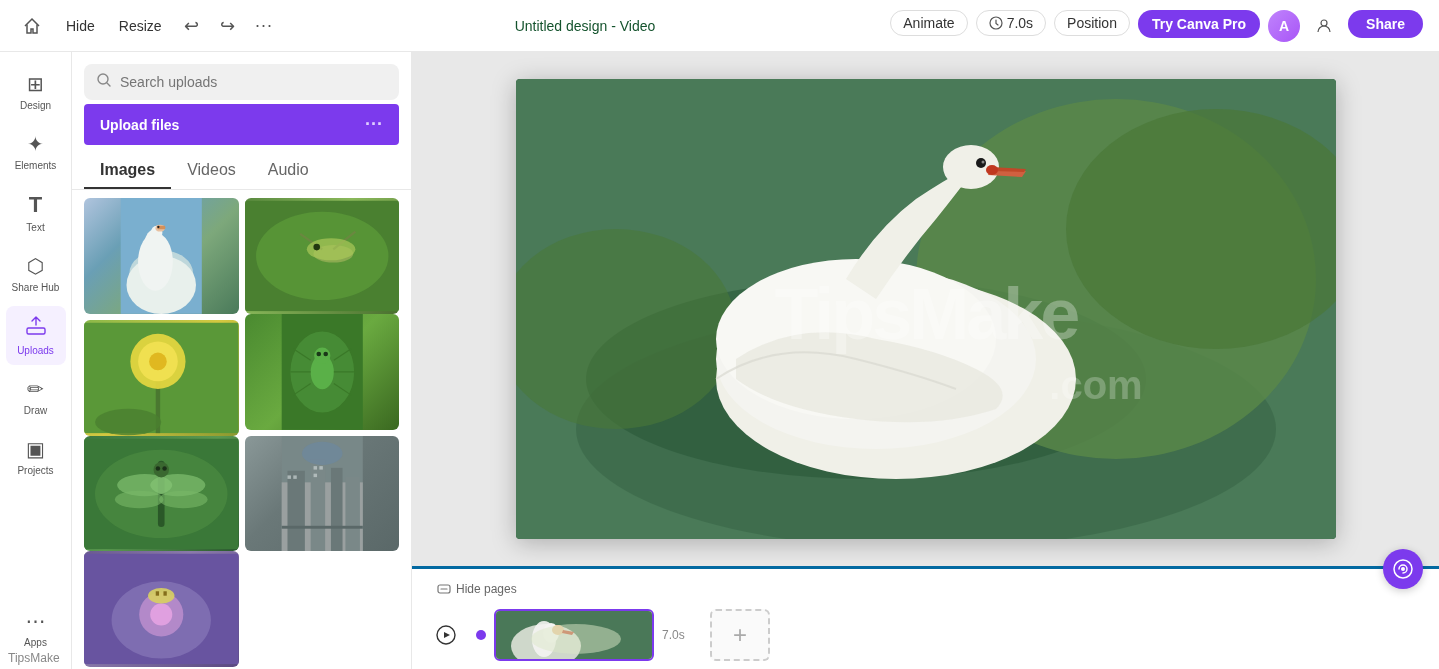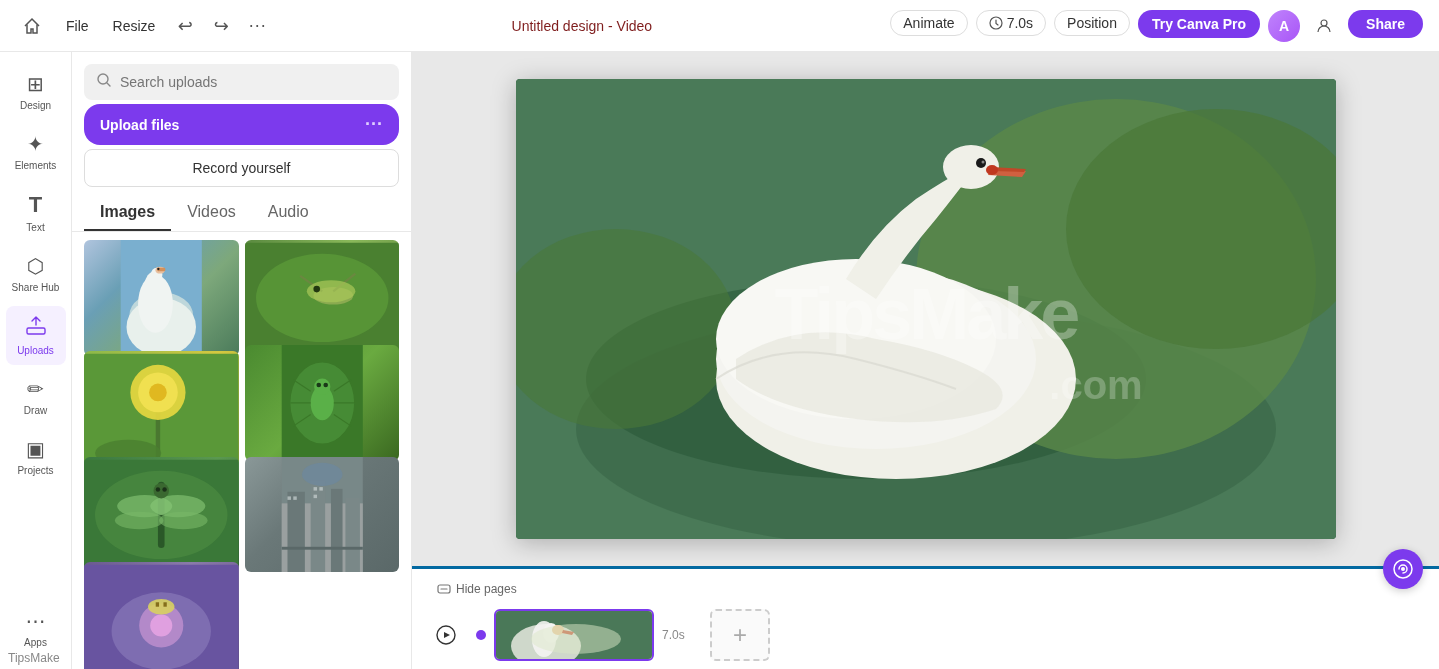--- a/index.html
+++ b/index.html
@@ -14,21 +14,21 @@
       padding: 0 16px;
       border-bottom: 1px solid #e8e8e8;
       gap: 12px;
       flex-shrink: 0;
     }
     .topbar-left { display: flex; align-items: center; gap: 8px; }
     .topbar-home { width: 32px; height: 32px; display: flex; align-items: center; justify-content: center; cursor: pointer; }
     .topbar-nav { display: flex; align-items: center; gap: 4px; }
     .topbar-nav-item { padding: 6px 10px; font-size: 14px; color: #333; cursor: pointer; border-radius: 6px; }
     .topbar-center { flex: 1; display: flex; align-items: center; justify-content: center; }
-    .topbar-title { font-size: 14px; color: #7f1d1d; font-weight: 500; }
+    .topbar-title { font-size: 14px; color: #14532d; font-weight: 500; }
     .topbar-right { display: flex; align-items: flex-start; gap: 8px; }
     .topbar-btn { padding: 6px 14px; border-radius: 20px; font-size: 14px; cursor: pointer; border: none; }
     .topbar-try { background: #7c3aed; color: #fff; font-weight: 600; }
     .topbar-avatar { width: 32px; height: 32px; border-radius: 50%; background: #c084fc; display: flex; align-items: center; justify-content: center; cursor: pointer; overflow: hidden; }
     .topbar-icon-btn { width: 32px; height: 32px; display: flex; align-items: center; justify-content: center; cursor: pointer; border-radius: 6px; color: #555; font-size: 18px; }
     .topbar-share { background: #7c3aed; color: #fff; padding: 6px 18px; border-radius: 20px; font-size: 14px; font-weight: 600; cursor: pointer; border: none; }
     .timer-badge { background: #fff; border: 1px solid #ddd; border-radius: 20px; padding: 4px 12px; font-size: 14px; color: #333; display: flex; align-items: center; gap: 4px; cursor: pointer; }
     .animate-btn { background: #fff; border: 1px solid #ddd; border-radius: 20px; padding: 4px 12px; font-size: 14px; color: #333; cursor: pointer; }
     .pos-btn { background: #fff; border: 1px solid #ddd; border-radius: 20px; padding: 4px 12px; font-size: 14px; color: #333; cursor: pointer; }
 
@@ -93,21 +93,21 @@
       border: none;
       background: transparent;
       outline: none;
       font-size: 14px;
       color: #333;
     }
     .upload-btn {
       background: #7c3aed;
       color: #fff;
       border: none;
-      border-radius: 16px;
+      border-radius: 4px;
       padding: 10px 16px;
       font-size: 14px;
       font-weight: 600;
       cursor: pointer;
       display: flex;
       align-items: center;
       justify-content: space-between;
     }
     .upload-btn-dots { font-size: 18px; color: #e0d0ff; }
     .record-btn {
@@ -331,21 +331,21 @@
 
 <div class="topbar">
   <div class="topbar-left">
     <div class="topbar-home">
       <svg width="20" height="20" viewBox="0 0 20 20" fill="none">
           <path d="M3 10L10 3l7 7" stroke="#555" stroke-width="1.5"></path>
           <path d="M5 8.5V17h4v-4h2v4h4V8.5" stroke="#555" stroke-width="1.5"></path>
         </svg>
     </div>
     <div class="topbar-nav">
-      <div class="topbar-nav-item">File</div>
+      <div class="topbar-nav-item">Hide</div>
       <div class="topbar-nav-item">Resize</div>
       <div class="topbar-icon-btn">↩</div>
       <div class="topbar-icon-btn">↪</div>
       <div class="topbar-icon-btn">···</div>
     </div>
   </div>
   <div class="topbar-center">
     <span class="topbar-title">Untitled design - Video</span>
   </div>
   <div class="topbar-right">
@@ -422,21 +422,20 @@
               <circle cx="7" cy="7" r="5" stroke="#888" stroke-width="1.4"></circle>
               <path d="M11 11l3 3" stroke="#888" stroke-width="1.4" stroke-linecap="round"></path>
             </svg>
         </span>
         <input class="search-input" type="text" placeholder="Search uploads" style="">
       </div>
       <button class="upload-btn">
         <span>Upload files</span>
         <span class="upload-btn-dots">···</span>
       </button>
-      <button class="record-btn">Record yourself</button>
     </div>
 
     <div class="media-tabs">
       <div class="media-tab active">Images</div>
       <div class="media-tab">Videos</div>
       <div class="media-tab">Audio</div>
     </div>
 
     <div class="images-grid">
 

